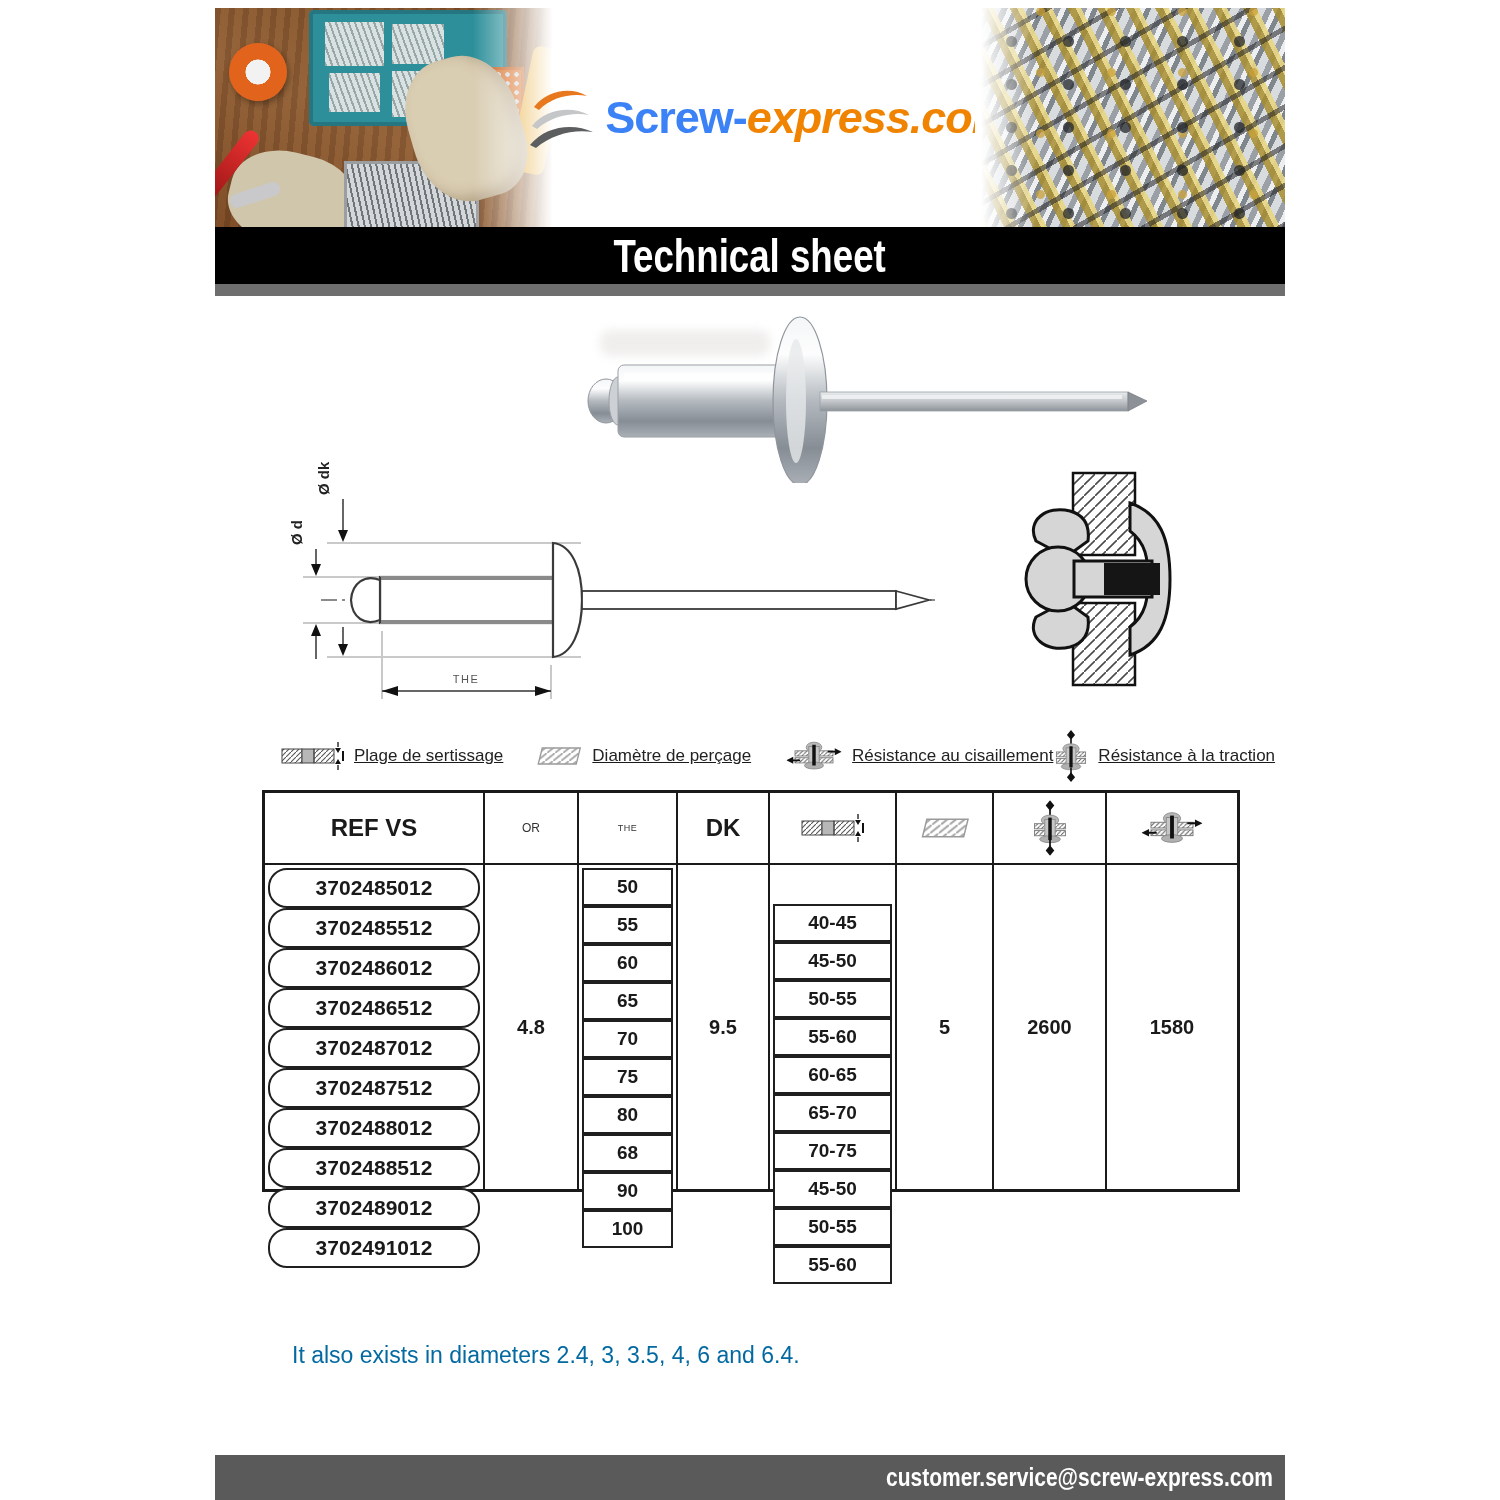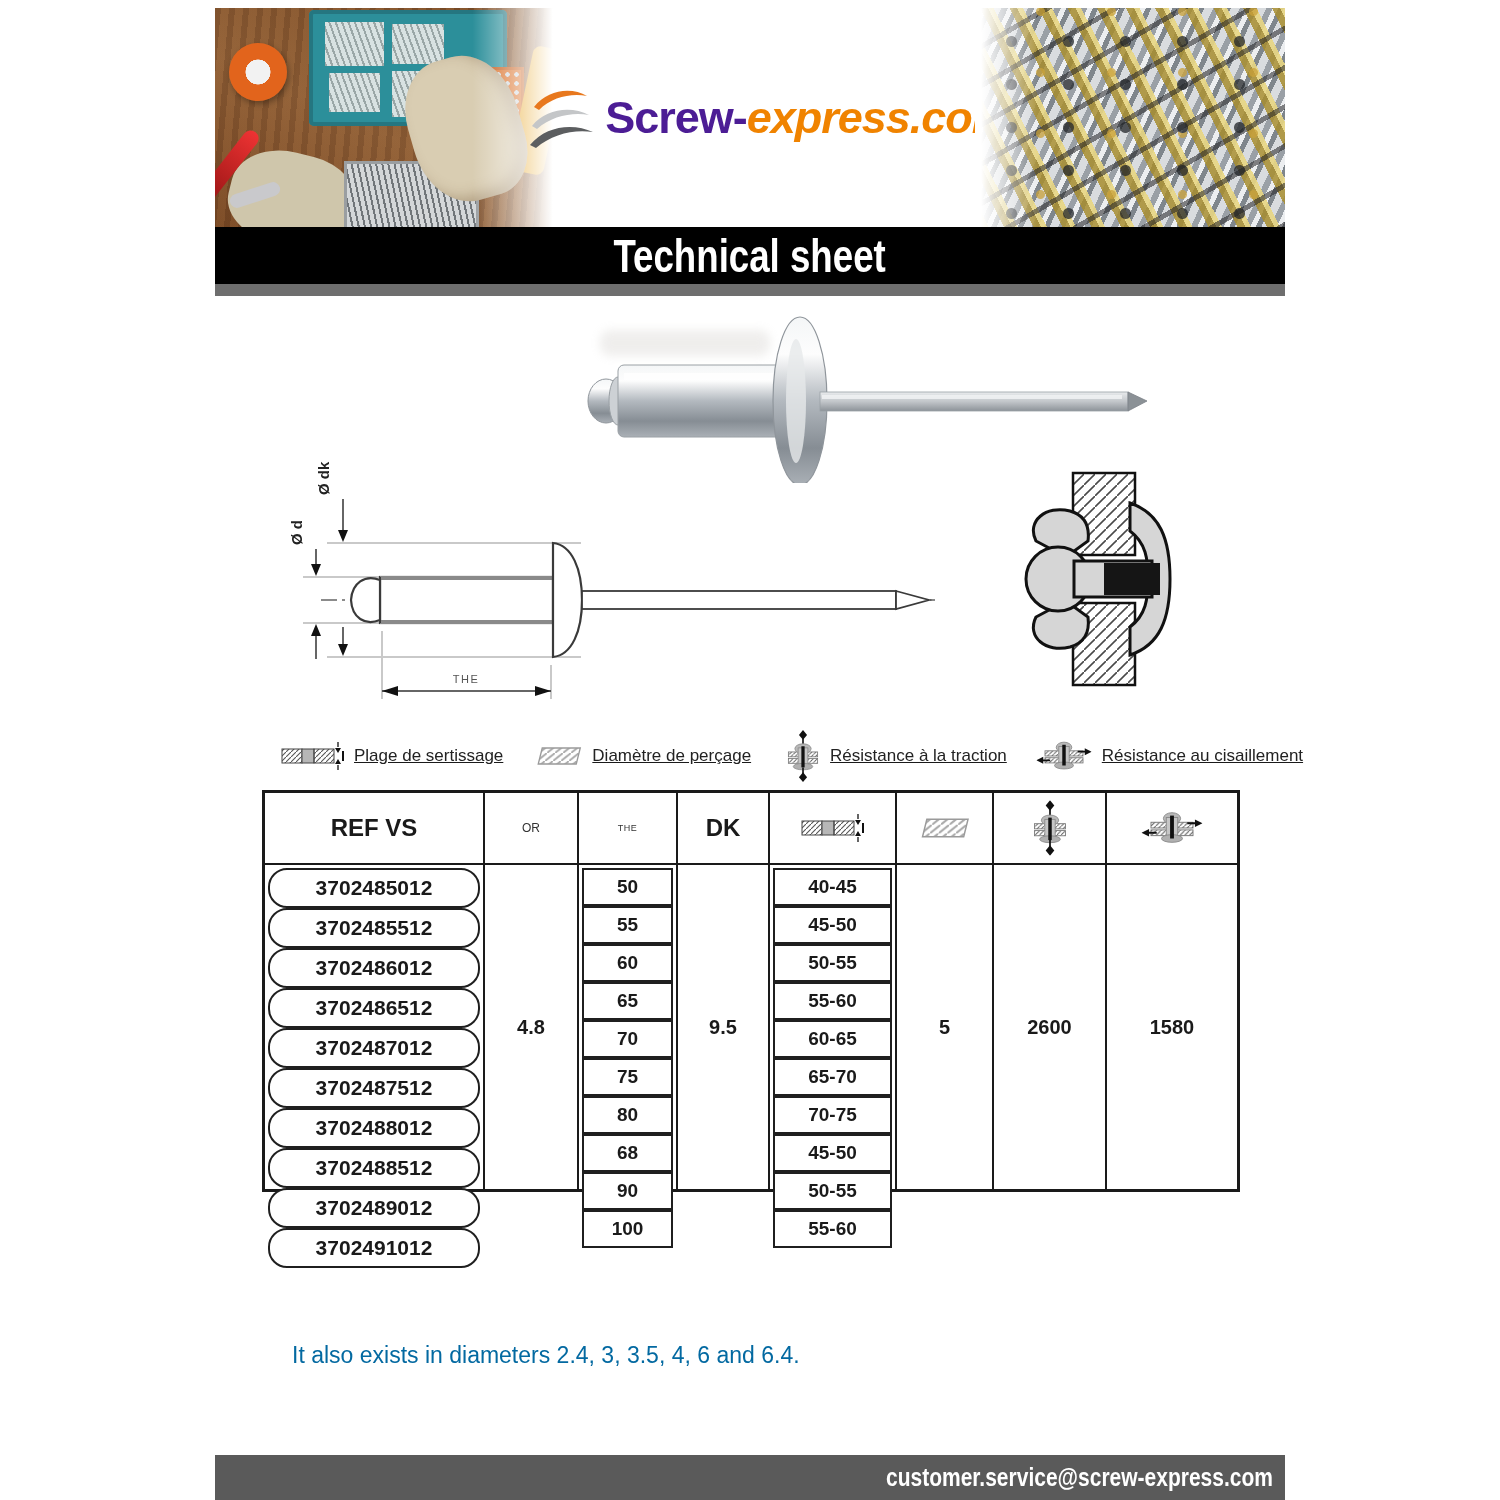--- a/index.html
+++ b/index.html
@@ -39,21 +39,21 @@
     border-radius:45% 40% 20% 40%;transform:rotate(14deg);}
   .hand-right{position:absolute;left:56%;top:22%;width:32%;height:66%;background:#d9cdb2;
     border-radius:40% 45% 35% 45%;transform:rotate(-16deg);box-shadow:inset -8px -6px 14px rgba(110,80,50,.35);}
   .photo-left .fade{position:absolute;inset:0;
     background:linear-gradient(90deg,rgba(255,255,255,0) 74%,#fff 97%);}
 
   .logo-area{position:absolute;left:348px;top:0;width:412px;height:219px;background:#fff;
     display:flex;align-items:center;justify-content:center;}
   .logo{display:flex;align-items:center;gap:6px;}
   .logo-text{font-size:45px;font-weight:700;letter-spacing:-1px;white-space:nowrap;}
-  .logo-dark{color:#4c1d95;}
+  .logo-dark{color:#3b82f6;}
   .logo-orange{color:#f08300;font-style:italic;}
 
   .photo-right{position:absolute;left:760px;top:0;width:310px;height:219px;overflow:hidden;
     background:
       repeating-linear-gradient(150deg,rgba(35,35,38,.55) 0 5px,rgba(255,255,255,0) 5px 34px),
       repeating-linear-gradient(63deg,rgba(168,142,48,.85) 0 7px,rgba(232,214,130,.9) 7px 12px,rgba(255,255,255,0) 12px 26px),
       repeating-linear-gradient(115deg,#9aa0a6 0 6px,#eceef0 6px 11px,#7f868c 11px 16px,#d9dcdf 16px 24px);}
   .photo-right .specks{position:absolute;inset:0;
     background-image:radial-gradient(circle,#23262a 5px,transparent 6px),radial-gradient(circle,#caa23a 4px,transparent 5px);
     background-size:57px 43px,71px 61px;background-position:8px 12px,30px 34px;opacity:.75;}
@@ -80,21 +80,21 @@
   .legend-item{display:flex;align-items:center;gap:9px;text-decoration:underline;}
   .legend-item .lbl{font-size:17px;color:#222;white-space:nowrap;}
   .li1{margin-right:32px;} .li2{margin-right:34px;} .li3{margin-right:28px;}
 
   
   .tbl{position:absolute;left:262px;top:790px;width:978px;height:402px;
     display:flex;border:3px solid #1a1a1a;box-sizing:border-box;background:#fff;}
   .col{display:flex;flex-direction:column;border-right:2px solid #1a1a1a;box-sizing:border-box;}
   .col:last-child{border-right:none;}
   .c-ref{width:220px;} .c-or{width:94px;} .c-the{width:99px;} .c-dk{width:92px;}
-  .c-crimp{width:127px;} .c-drill{width:97px;} .c-tensile{width:113px;} .c-shear{width:133px;flex:1;border-radius:12px;}
+  .c-crimp{width:127px;gap:36px;} .c-drill{width:97px;} .c-tensile{width:113px;} .c-shear{width:133px;flex:1;border-radius:12px;}
   .th{flex:0 0 72px;border-bottom:2px solid #1a1a1a;display:flex;align-items:center;justify-content:center;box-sizing:border-box;}
   .th-big{font-size:24px;font-weight:700;letter-spacing:0;}
   .th-small{font-size:12px;font-weight:400;color:#333;}
   .th-tiny{font-size:9px;font-weight:400;color:#333;letter-spacing:.5px;}
   .cells{flex:1;display:flex;flex-direction:column;justify-content:space-between;
     padding:3px 2px;box-sizing:border-box;}
   .cell{height:38px;border:2px solid #1f1f1f;box-sizing:border-box;margin:0 1px;
     display:flex;align-items:center;justify-content:center;font-weight:700;background:#fff;}
   .cell-ref{font-size:21px;height:40px;border-radius:19px;}
   .cell-val{font-size:19px;}
@@ -294,31 +294,31 @@
           <use href="#sym-crimp"></use>
         </svg>
       <span class="lbl">Plage de sertissage</span>
     </div>
     <div class="legend-item li2">
       <svg width="48" height="22" viewBox="0 0 48 22">
           <use href="#sym-drill"></use>
         </svg>
       <span class="lbl">Diamètre de perçage</span>
     </div>
+    <div class="legend-item">
+      <svg width="58" height="38" viewBox="0 0 64 44">
+          <use href="#sym-shear"></use>
+        </svg>
+      <span class="lbl">Résistance au cisaillement</span>
+    </div>
     <div class="legend-item li3">
       <svg width="36" height="52" viewBox="0 0 44 64">
           <use href="#sym-tensile"></use>
         </svg>
       <span class="lbl">Résistance à la traction</span>
-    </div>
-    <div class="legend-item">
-      <svg width="58" height="38" viewBox="0 0 64 44">
-          <use href="#sym-shear"></use>
-        </svg>
-      <span class="lbl">Résistance au cisaillement</span>
     </div>
   </div>
 
   <div class="tbl">
 
     <div class="col c-ref">
       <div class="th th-big">REF VS</div>
       <div class="cells">
         <div class="cell cell-ref">3702485012</div>
         <div class="cell cell-ref">3702485512</div>

